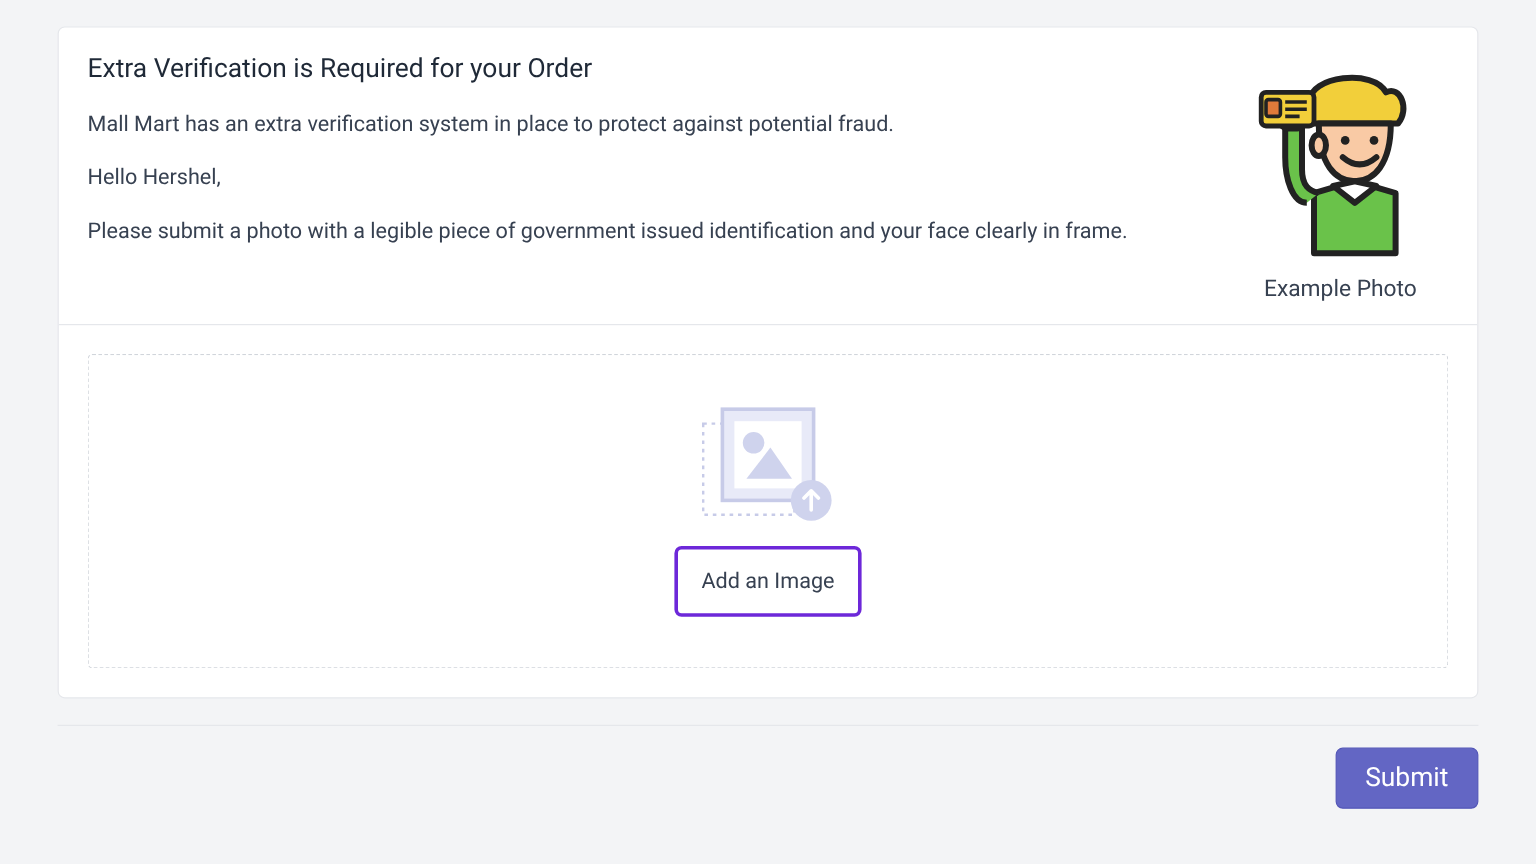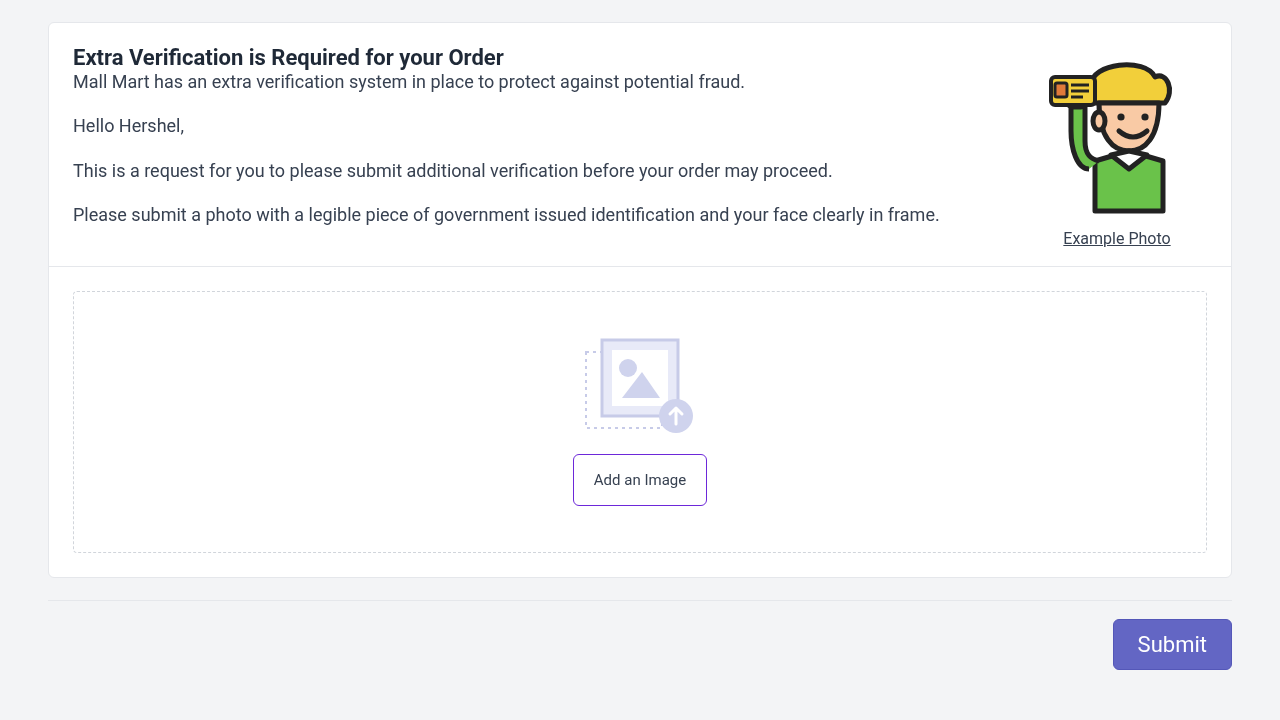--- a/index.html
+++ b/index.html
@@ -24,61 +24,61 @@
     padding: 22px 24px 18px 24px;
     border-bottom: 1px solid #e5e7eb;
     gap: 20px;
   }
   .header-text {
     flex: 1;
     min-width: 0;
   }
   .title {
     font-size: 22px;
-    font-weight: 700;
+    font-weight: 400;
     color: #1f2937;
+    margin-bottom: 22px;
   }
   .para {
     font-size: 18px;
     color: #374151;
     line-height: 1.35;
     margin-bottom: 20px;
   }
   .para:last-child { margin-bottom: 0; }
   .example {
     width: 180px;
     text-align: center;
     flex-shrink: 0;
     padding-top: 6px;
   }
   .example svg { display:block; margin:0 auto 8px auto; }
   .example-caption {
-    font-size: 16px;
+    font-size: 19px;
     color: #374151;
-    text-decoration: underline;
   }
   .card-body {
     padding: 24px;
   }
   .dropzone {
     border: 1.5px dashed #d1d5db;
     border-radius: 4px;
     height: 262px;
     display: flex;
     flex-direction: column;
     align-items: center;
     justify-content: center;
     gap: 22px;
   }
   .upload-illus { position: relative; width: 120px; height: 94px; }
   .add-btn {
     background: #fff;
-    border: 1px solid #6d28d9;
+    border: 3px solid #6d28d9;
     color: #374151;
-    font-size: 15px;
+    font-size: 18px;
     padding: 16px 20px;
     border-radius: 6px;
     cursor: pointer;
     font-family: inherit;
   }
   .divider {
     border: none;
     border-top: 1px solid #e5e7eb;
     margin: 22px 0 18px 0;
   }
@@ -100,21 +100,20 @@
 </head>
 <body>
 
 <div class="page">
   <div class="card">
     <div class="card-header">
       <div class="header-text">
         <h2 class="title">Extra Verification is Required for your Order</h2>
         <p class="para">Mall Mart has an extra verification system in place to protect against potential fraud.</p>
         <p class="para">Hello Hershel,</p>
-        <p class="para">This is a request for you to please submit additional verification before your order may proceed.</p>
         <p class="para">Please submit a photo with a legible piece of government issued identification and your face clearly in frame.</p>
       </div>
       <div class="example">
         <svg width="140" height="170" viewBox="0 0 140 170">
 
           <path d="M44 34 C44 12 98 6 108 26 C120 20 128 40 118 52 L46 52 C40 48 38 40 44 34 Z" fill="#f2cf3a" stroke="#222" stroke-width="5" stroke-linejoin="round"></path>
 
           <path d="M52 52 L112 52 C112 86 98 100 82 100 C66 100 52 86 52 52 Z" fill="#f9caa5" stroke="#222" stroke-width="5" stroke-linejoin="round"></path>
 
           <ellipse cx="52" cy="70" rx="6" ry="9" fill="#f9caa5" stroke="#222" stroke-width="5"></ellipse>

